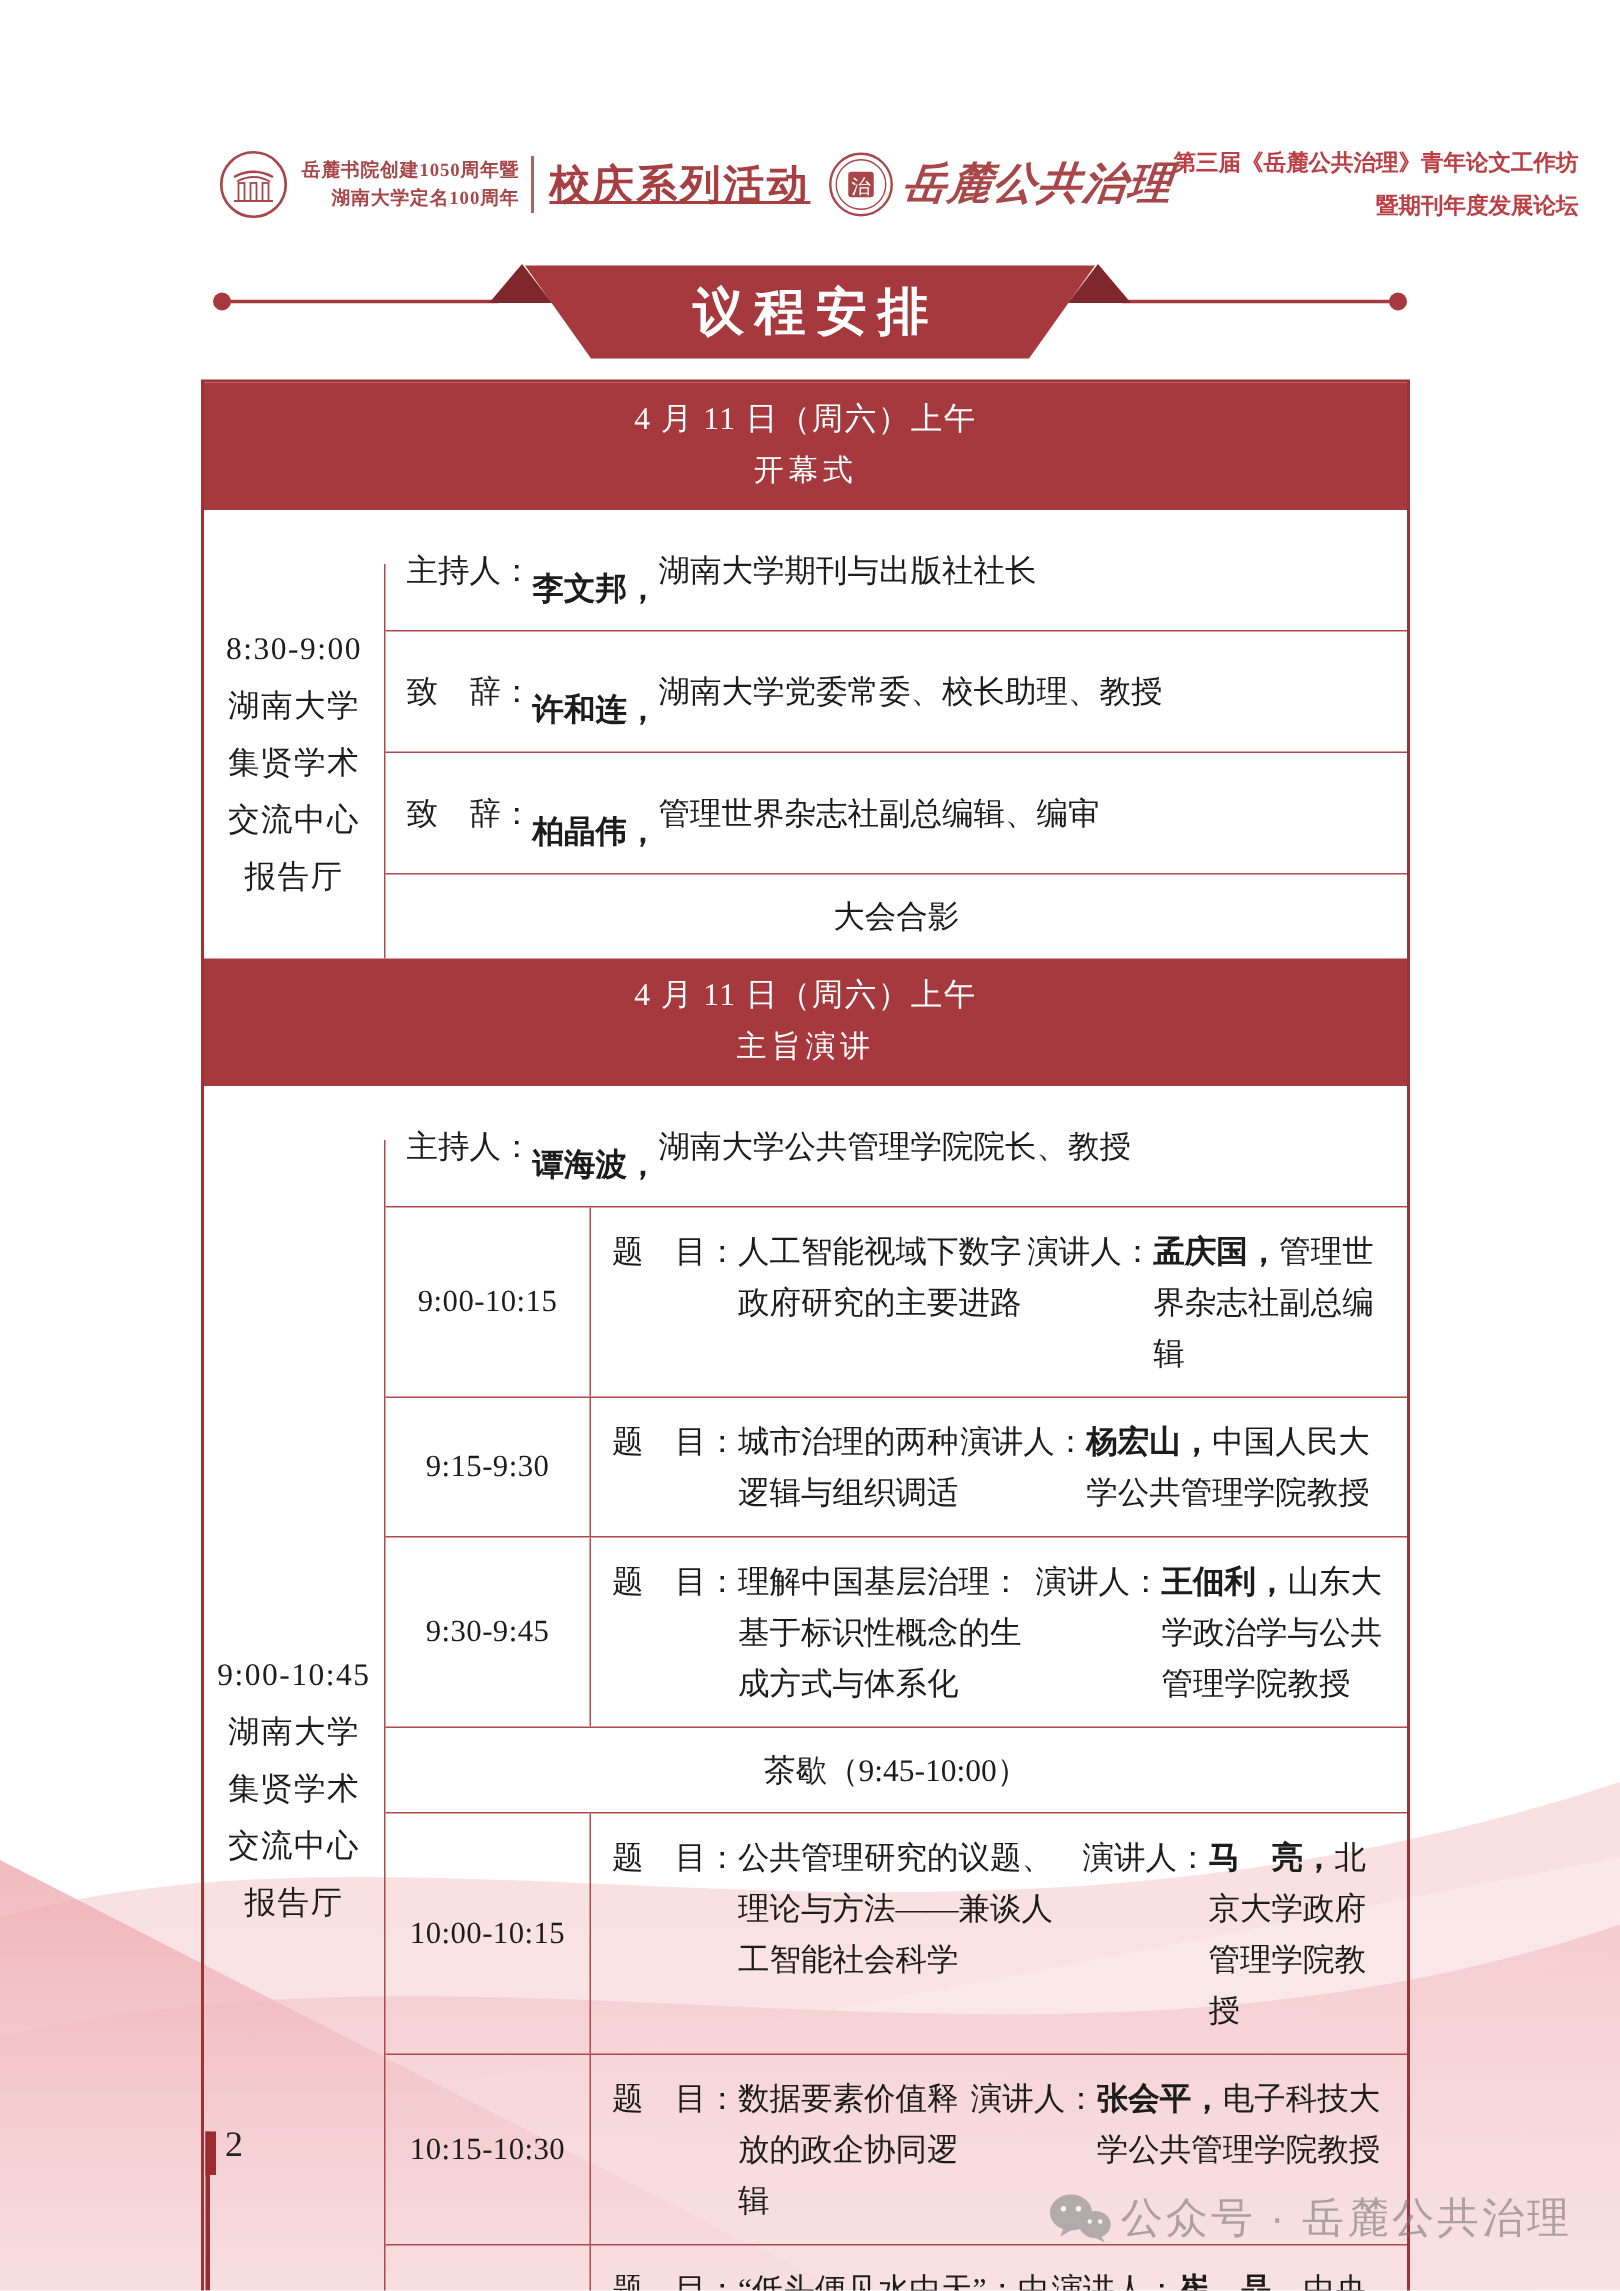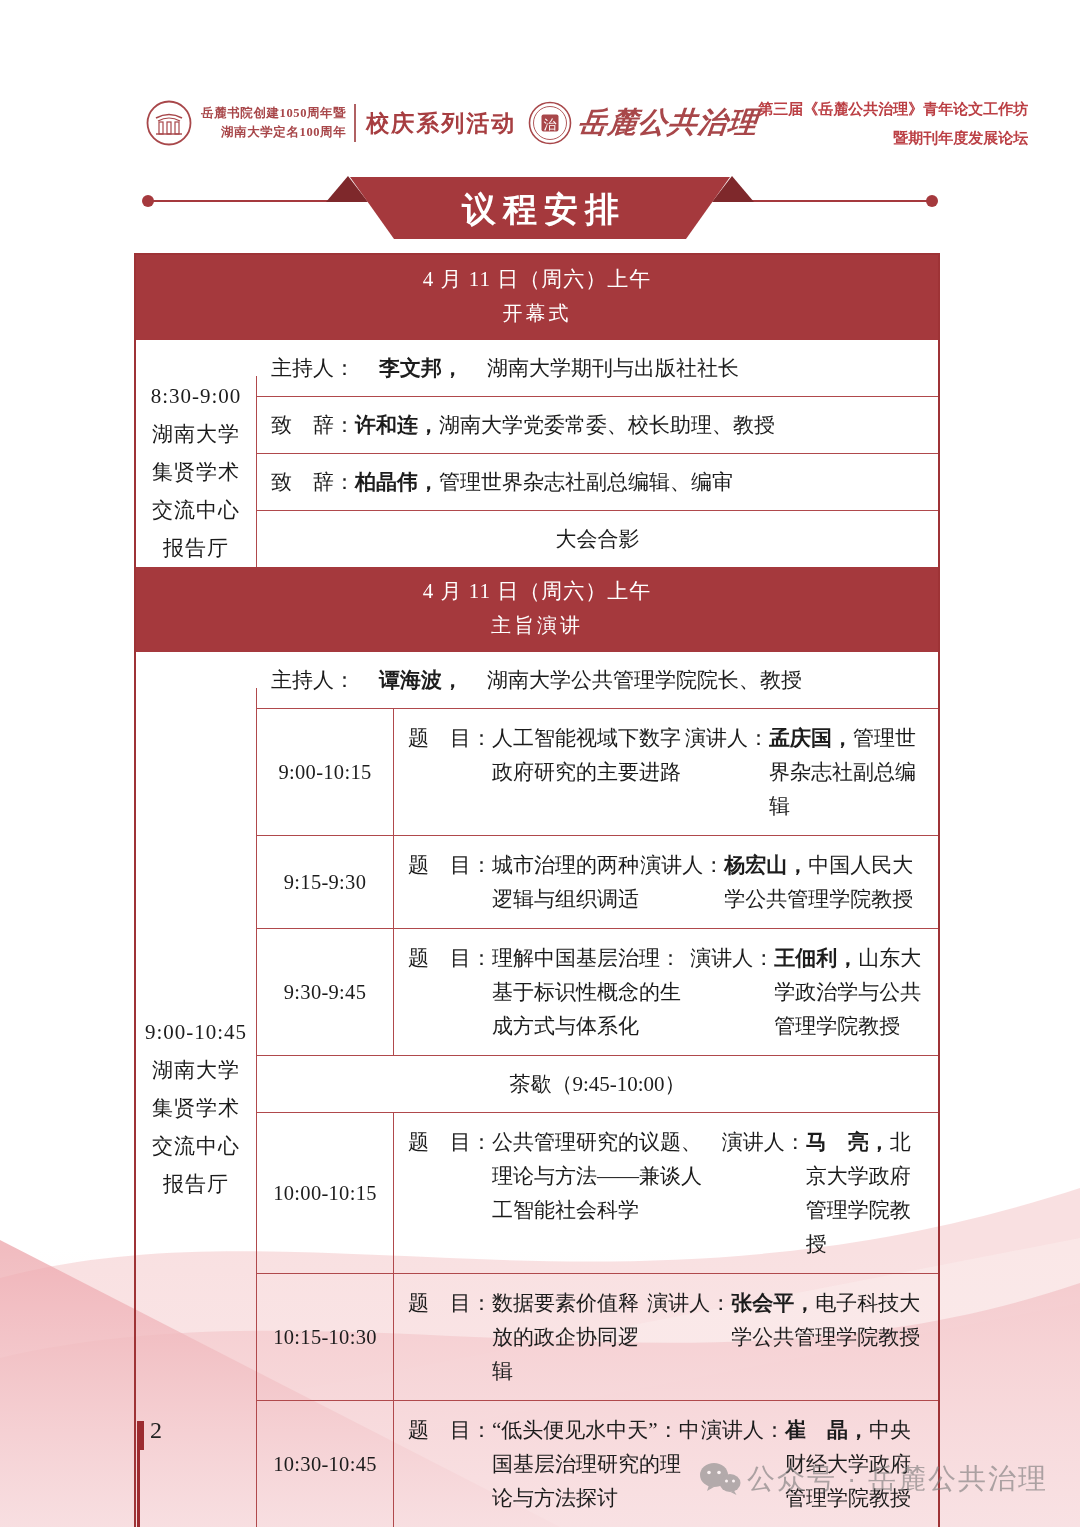--- a/index.html
+++ b/index.html
@@ -10,38 +10,38 @@
   }
   .layer-content{position:relative;z-index:2;}
   
   .waves{position:absolute;left:0;top:1128px;width:1080px;height:399px;z-index:0;}
   
   .masthead{position:absolute;left:146px;top:94px;width:792px;display:flex;justify-content:space-between;align-items:center;}
   .brand-left{display:flex;align-items:center;text-align:right;}
   .seal1{width:46px;height:46px;flex:0 0 46px;}
   .anniv{margin-left:9px;font-size:12.5px;font-weight:700;color:#a8474a;line-height:1.55;letter-spacing:.6px;white-space:nowrap;}
   .mast-divider{width:2px;height:38px;background:#b06163;margin:0 10px 0 8px;}
-  .campaign{font-size:23px;font-weight:700;color:#a73e41;letter-spacing:2px;white-space:nowrap;}
+  .campaign{font-size:27px;font-weight:700;color:#a73e41;letter-spacing:2px;white-space:nowrap;text-decoration:underline;}
   .seal2{width:44px;height:44px;flex:0 0 44px;margin:0 6px 0 12px;}
   .brand-script{font-size:29px;font-weight:700;font-style:italic;color:#a8474a;transform:skewX(-6deg);white-space:nowrap;letter-spacing:1px;}
   .brand-right{text-align:right;font-size:15px;font-weight:700;color:#bb3f44;line-height:1.95;font-family:"Liberation Sans","DejaVu Sans",sans-serif;white-space:nowrap;}
   
   .banner-svg{position:absolute;left:0;top:168px;width:1080px;height:82px;}
   
   .agenda{position:absolute;left:134px;top:253px;width:806px;box-sizing:border-box;border:2px solid #9e3336;background:transparent;}
   .band{background:#a5393d;color:#fff;text-align:center;padding:10px 0 13px;}
   .band .l1{font-size:21px;letter-spacing:1px;}
   .band .l2{font-size:20px;margin-top:7px;letter-spacing:3px;}
   .sec-body{display:flex;align-items:stretch;}
   .venue{flex:0 0 120px;border-right:1.5px solid #b0494c;display:flex;flex-direction:column;justify-content:center;align-items:center;font-size:21px;line-height:38px;letter-spacing:1px;text-align:center;margin-top:36px;}
   .rows{flex:1;display:flex;flex-direction:column;min-width:0;}
   .row{border-top:1.5px solid #b0494c;padding:11px 14px;display:flex;align-items:center;font-size:21px;line-height:34px;min-height:33px;}
-  .rows > .row:first-child, .rows > .talk:first-child{border-top:none;gap:24px;}
+  .rows > .row:first-child, .rows > .talk:first-child{border-top:none;}
   .row .lbl{white-space:nowrap;}
-  .row b, .talk b{font-weight:700;}
+  .row b, .talk b{font-weight:700;margin-top:24px;}
   .center-row{justify-content:center;text-align:center;}
   .talk{border-top:1.5px solid #b0494c;display:flex;align-items:stretch;}
   .talk-time{flex:0 0 136px;border-right:1.5px solid #b0494c;display:flex;align-items:center;justify-content:center;font-size:20.5px;letter-spacing:.3px;}
   .talk-main{flex:1;min-width:0;padding:12px 14px;display:flex;flex-direction:row;justify-content:center;font-size:21px;line-height:34px;}
   .tline{display:flex;}
   .tline .lbl{white-space:nowrap;}
   .tline .val{flex:1;min-width:0;}
   
   .page-mark{position:absolute;left:137px;top:1421px;width:10px;height:106px;}
   .page-mark .bar{position:absolute;left:0;top:0;width:7px;height:29px;background:#9c2b30;}

